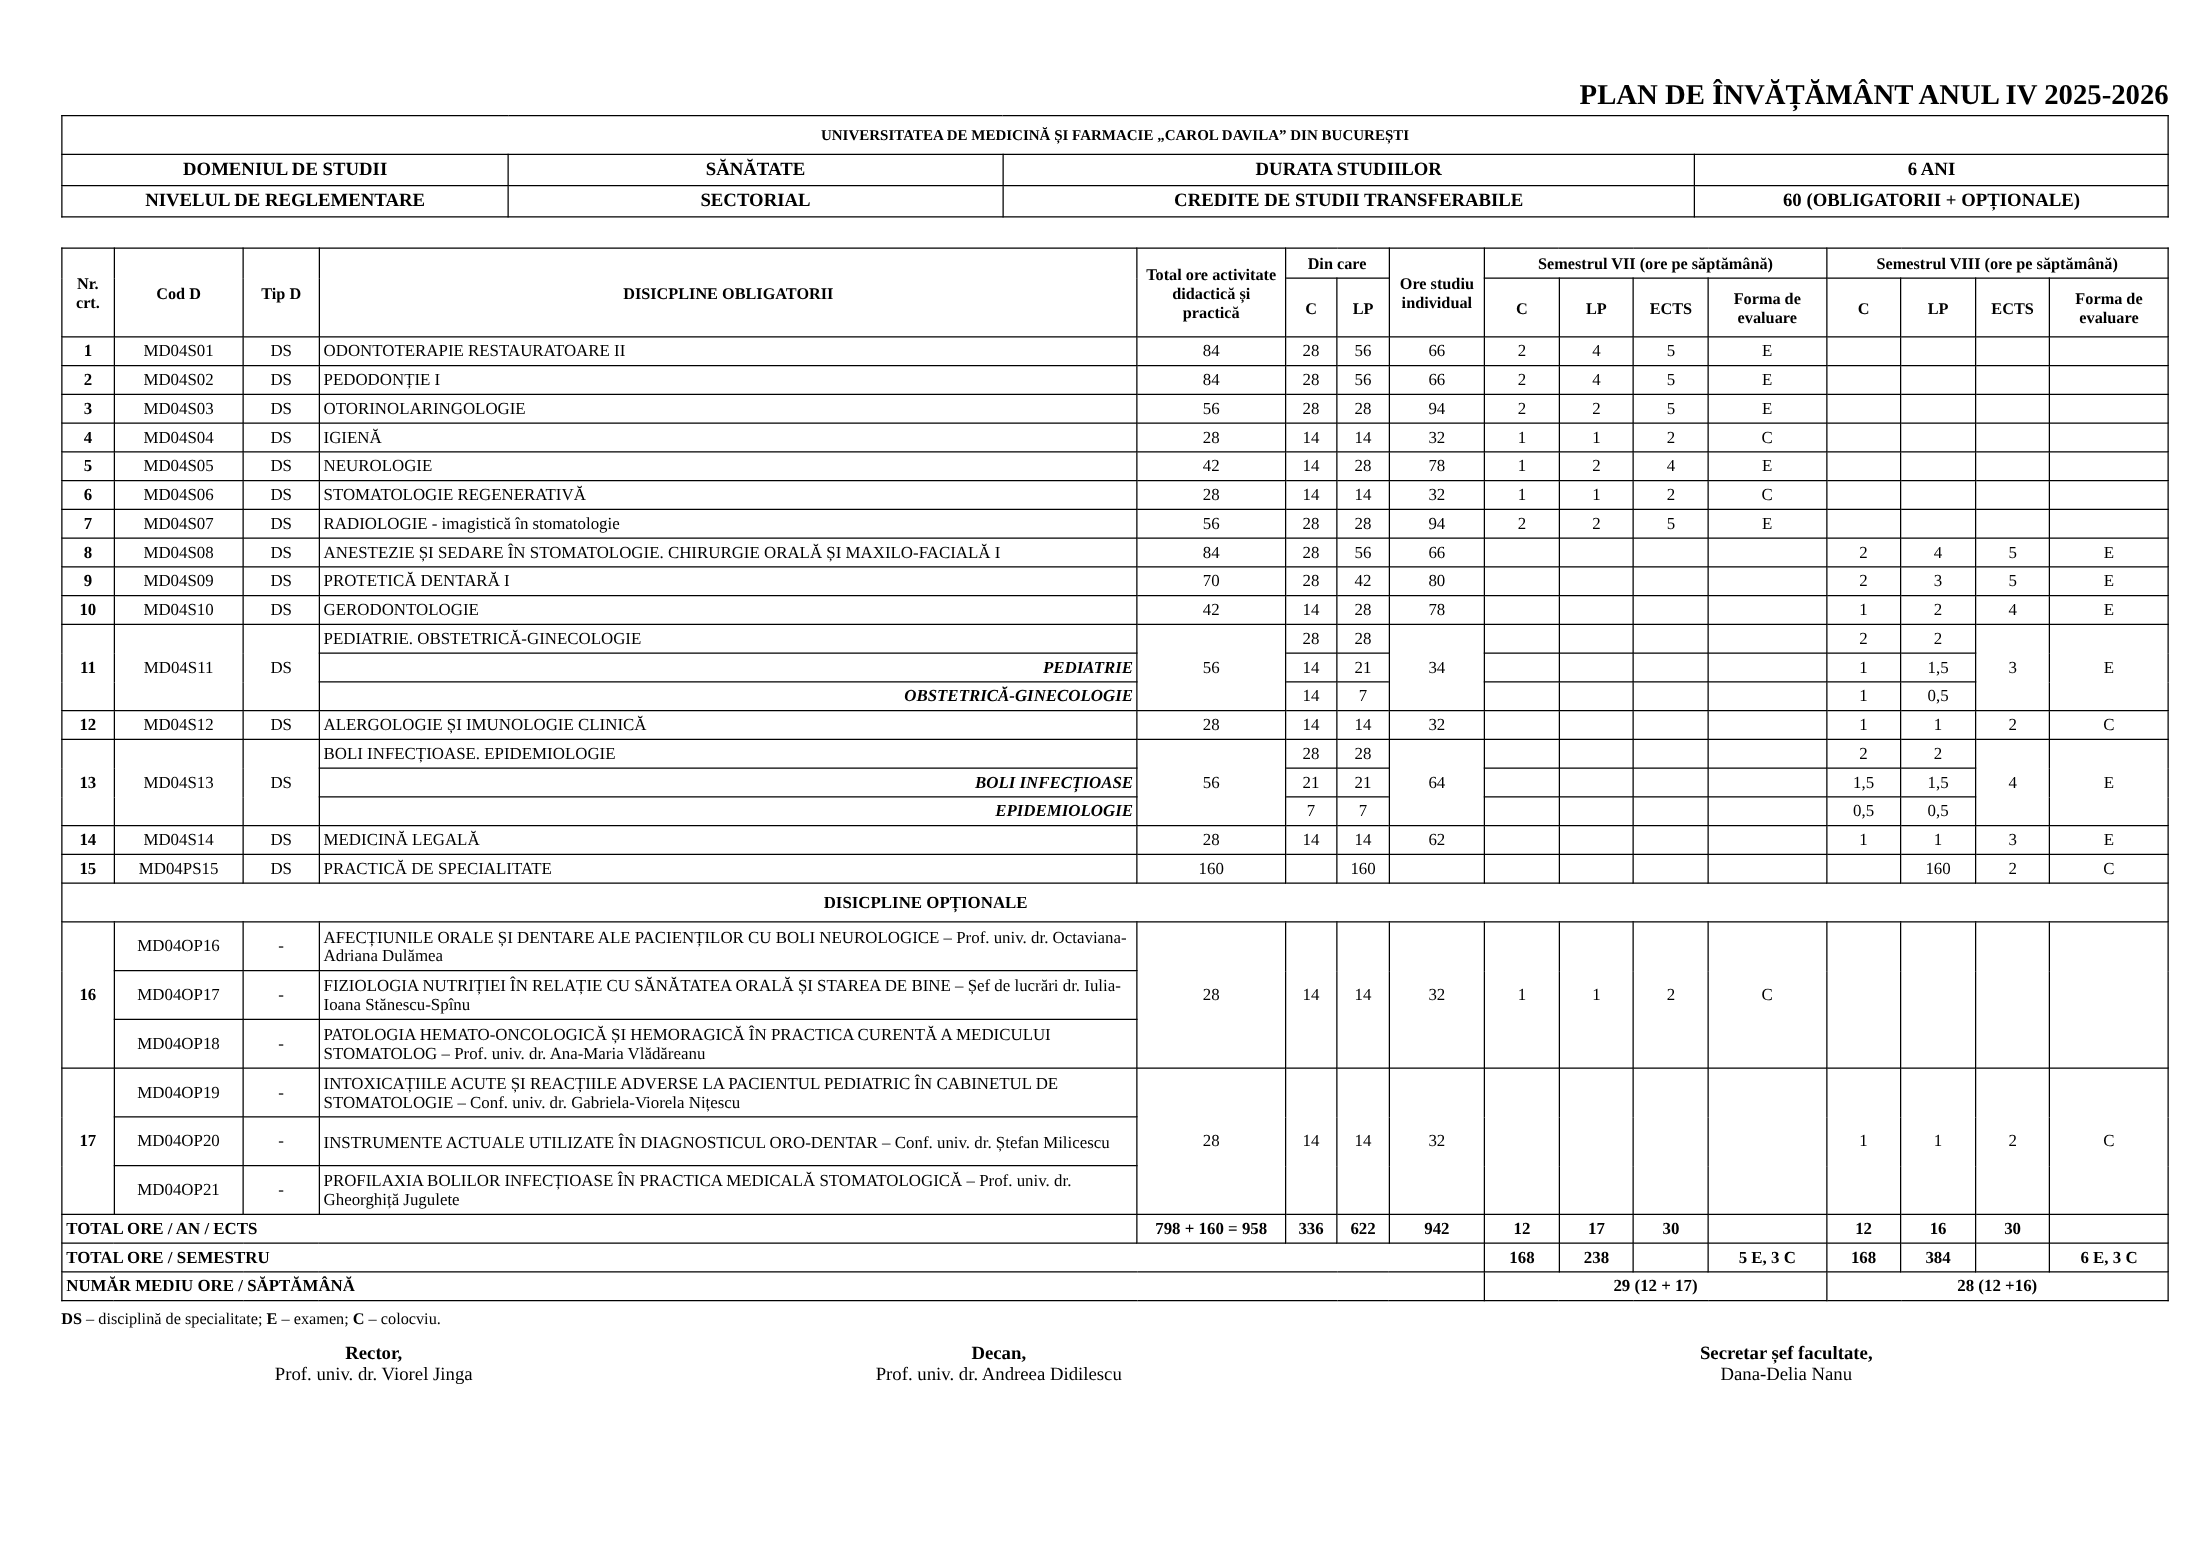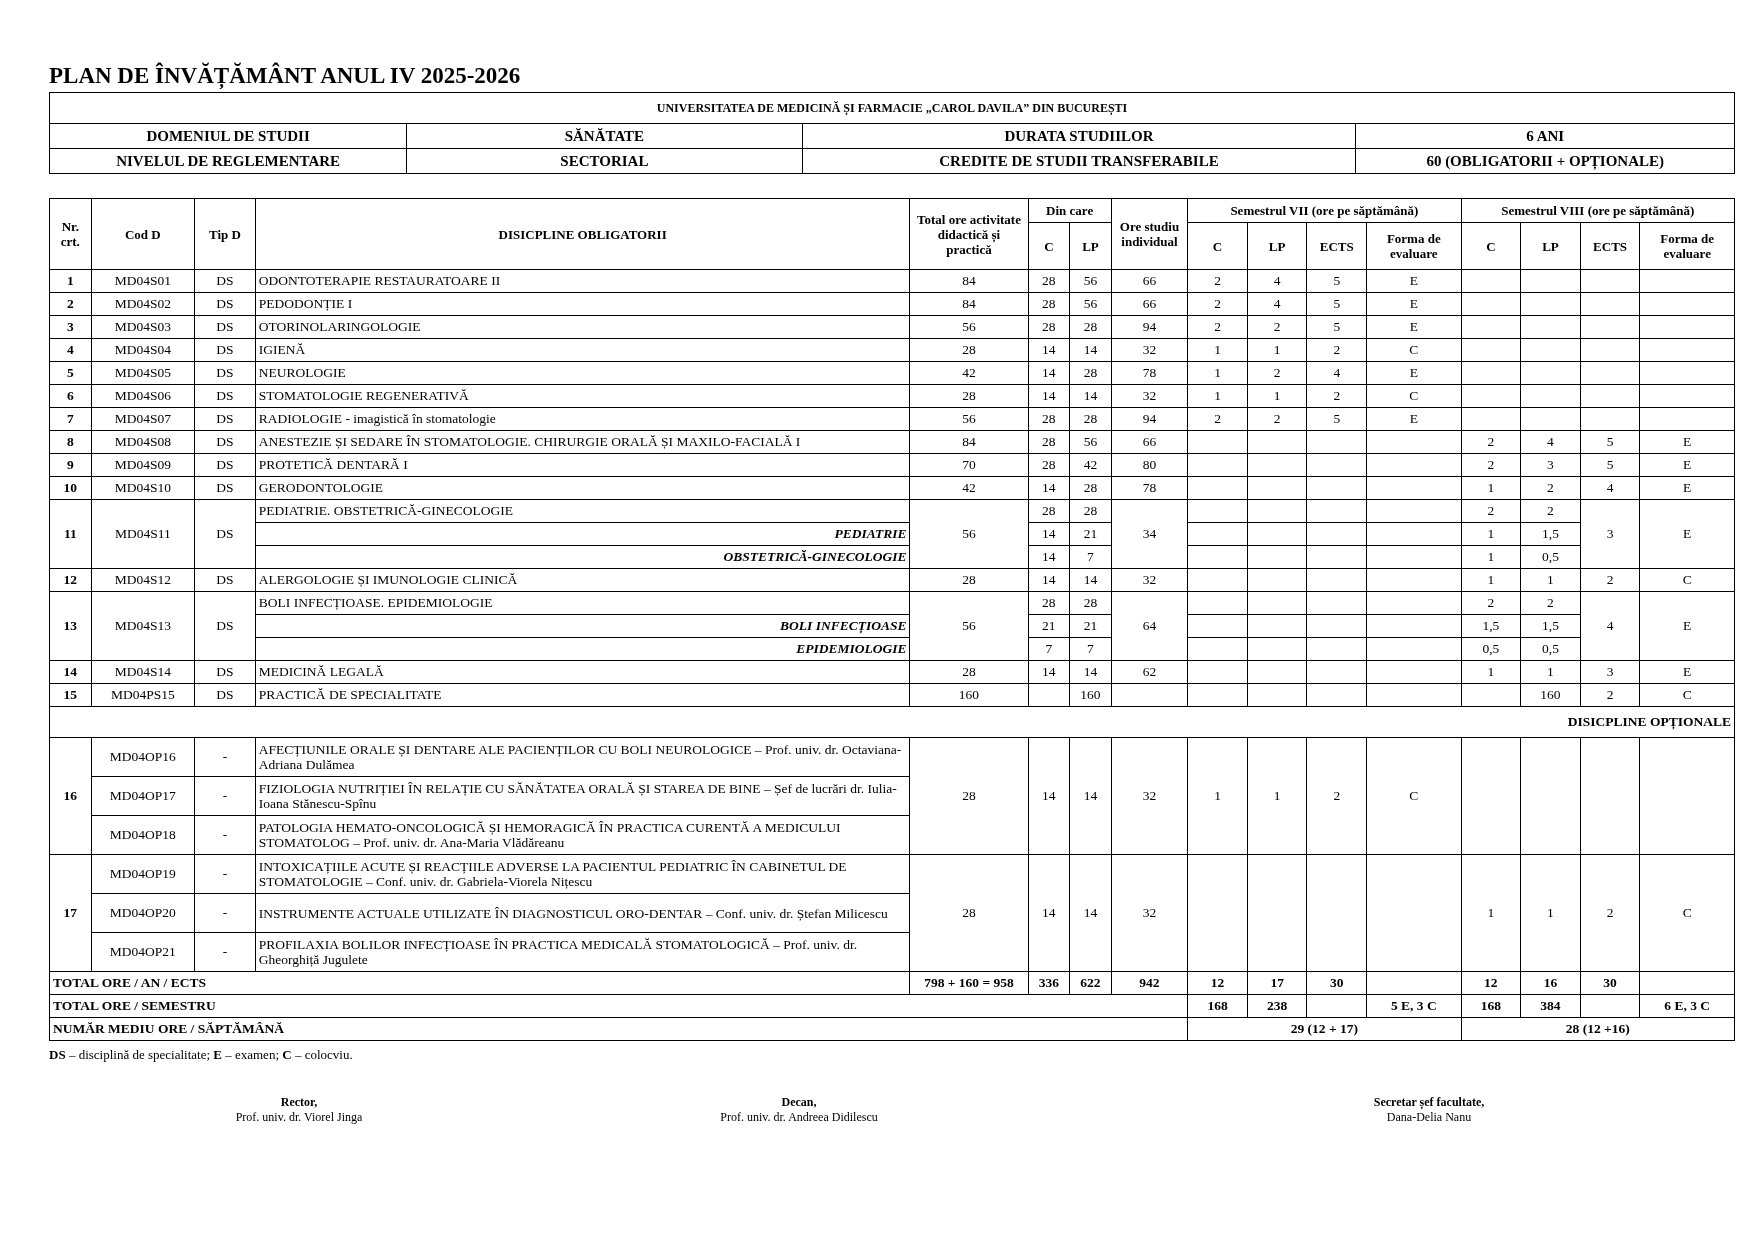--- a/index.html
+++ b/index.html
@@ -1,34 +1,34 @@
 <!DOCTYPE html>
 <html><head>
 <meta charset="utf-8">
 <style>
   html, body { margin: 0; padding: 0; background: #ffffff; }
   body { width: 1754px; height: 1239px; position: relative; font-family: "Liberation Serif", serif; color: #000; }
   .page { position: absolute; left: 49px; top: 60px; width: 1686px; }
-  .title { text-align: left; font-weight: bold; font-size: 23px; height: 32px; line-height: 32px; }
+  .title { text-align: right; font-weight: bold; font-size: 23px; height: 32px; line-height: 32px; }
   table { border-collapse: collapse; width: 100%; table-layout: fixed; }
   td, th { border: 1.5px solid #000; padding: 0 3px; font-size: 14px; text-align: center; vertical-align: middle; }
   .hdr td { font-weight: bold; height: 24px; font-size: 15px; }
   .hdr .univ { font-size: 12px; height: 30px; }
   .main { margin-top: 24px; }
   .main th { font-weight: bold; font-size: 13px; line-height: 15px; }
   .main td { height: 22px; font-size: 13.5px; }
   .main td.l { text-align: left; }
   .main td.b { font-weight: bold; }
   .main td.it { font-style: italic; text-align: right; font-weight: bold; }
   .main td.opt { text-align: left; line-height: 15px; height: 38px; font-size: 13.5px; border-radius: 18px; }
-  .main tr.sec td { font-weight: bold; height: 30px; text-align: right; }
+  .main tr.sec td { font-weight: bold; height: 30px; }
   .main tr.tot td { font-weight: bold; height: 22px; }
   .legend { font-size: 13px; margin-top: 6px; }
   .legend b { font-weight: bold; }
-  .sigs { position: relative; height: 60px; margin-top: 32px; font-size: 12px; }
+  .sigs { position: relative; height: 60px; margin-top: 12px; font-size: 15px; }
   .sig { position: absolute; top: 0; text-align: center; }
   .sig .role { font-weight: bold; }
 </style>
 </head>
 <body>
 
 <div class="page">
   <div class="title">PLAN DE ÎNVĂȚĂMÂNT ANUL IV 2025-2026</div>
 
   <table class="hdr">

